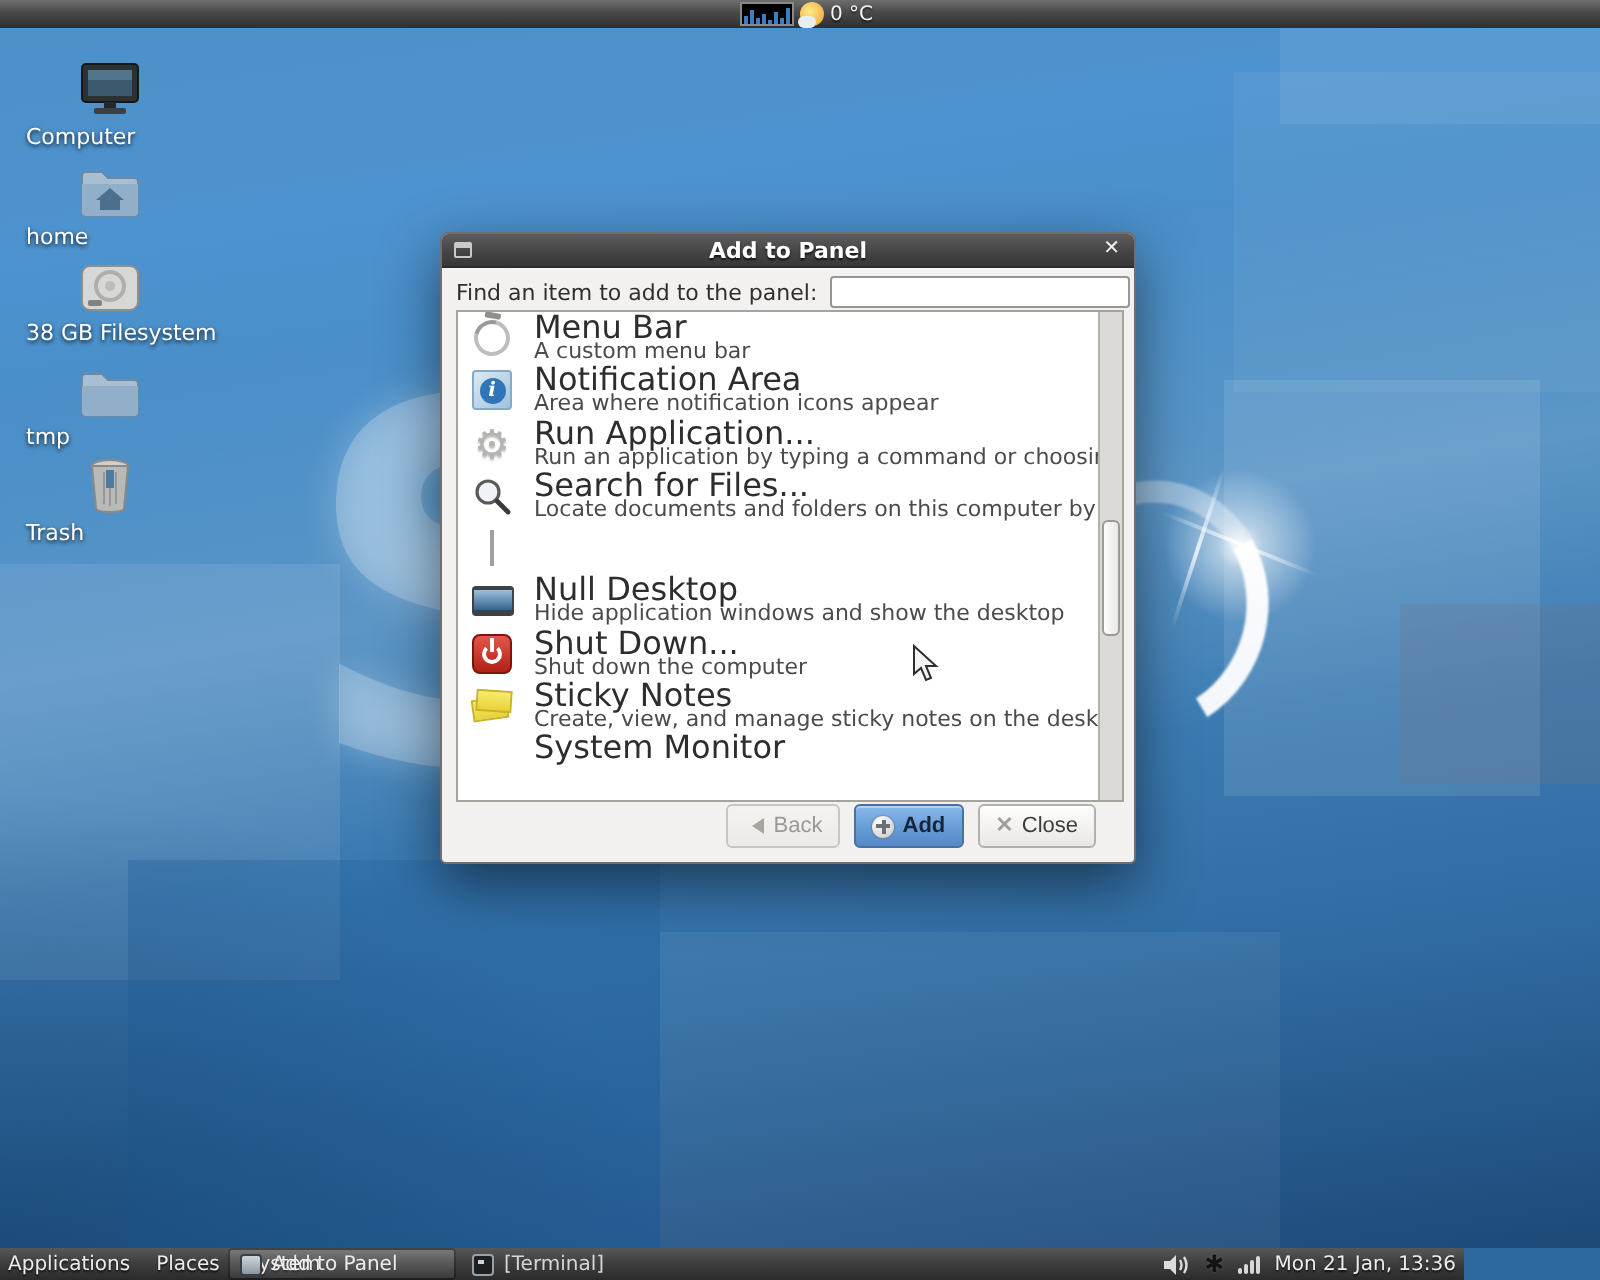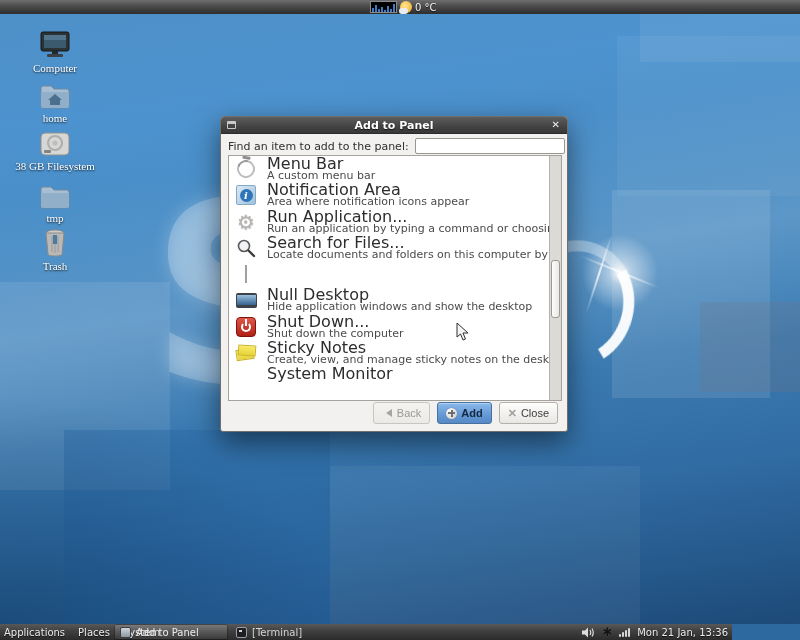--- a/index.html
+++ b/index.html
@@ -23,21 +23,21 @@
   .wp-letter { left:150px; top:156px; font-size:250px; font-weight:bold; color:rgba(255,255,255,.22); letter-spacing:-10px; line-height:1; text-shadow:0 0 18px rgba(255,255,255,.25); }
   .wp-crescent { left:516px; top:226px; width:118px; height:128px; border-radius:50%;
     border:11px solid transparent; border-right-color:rgba(255,255,255,.95); border-top-color:rgba(255,255,255,.35);
     transform:rotate(14deg); filter:blur(.6px); }
   .wp-flare { left:575px; top:214px; width:90px; height:90px;
     background:radial-gradient(circle, rgba(255,255,255,.95) 0%, rgba(255,255,255,.5) 18%, rgba(255,255,255,0) 60%); }
   .wp-ray1 { left:578px; top:257px; width:84px; height:2px; background:linear-gradient(90deg,transparent,rgba(255,255,255,.8),transparent); transform:rotate(22deg); }
   .wp-ray2 { left:598px; top:218px; width:2px; height:84px; background:linear-gradient(180deg,transparent,rgba(255,255,255,.8),transparent); transform:rotate(18deg); }
 
   
-  .desk-icon { position:absolute; width:84px; left:13px; text-align:center;font-family:Liberation Serif, serif; }
+  .desk-icon { position:absolute; width:84px; left:13px; text-align:left; }
   .desk-icon .dico { display:block; margin:0 auto 2px auto; }
   .desk-icon .dlabel { font-size:11px; color:#fff; text-shadow:0 1px 2px rgba(0,0,0,.85); white-space:nowrap; }
   #di-computer { top:16px; }  #di-home { top:68px; } #di-fs { top:116px; } #di-tmp { top:170px; } #di-trash { top:214px; }
 
   
   #top-panel { position:absolute; left:0; top:0; width:800px; height:14px;
     background:linear-gradient(#6e6e6e,#4a4a4a 45%,#2e2e2e); z-index:30; display:flex; align-items:center; }
   #tp-center { position:absolute; left:370px; top:1px; display:flex; align-items:flex-end; gap:3px; }
   #sysmon-applet { width:27px; height:12px; background:#000; border:1px solid #8a8a8a; position:relative; overflow:hidden; }
   #sysmon-applet .bars { position:absolute; bottom:0; left:1px; display:flex; align-items:flex-end; gap:1px; }
@@ -63,21 +63,21 @@
   #dlg-list { position:absolute; left:7px; top:38px; width:334px; height:246px; background:#fff;
     border:1px solid #a6a29d; overflow:hidden; }
   .rows { position:absolute; left:0; top:0; right:12px; }
   .row { height:26.3px; display:flex; align-items:flex-start; padding:1px 0 0 5px; }
   .row .ric { width:24px; height:24px; flex:none; display:flex; align-items:center; justify-content:center; margin-top:0px; }
   .row .rtext { margin-left:9px; min-width:0; }
   .row .rtitle { font-size:16px; font-weight:normal; color:#2d2d2d; line-height:13px; white-space:nowrap; }
   .row .rdesc { font-size:11px; color:#4b4b4b; line-height:12px; white-space:nowrap; }
   #dlg-scrollbar { position:absolute; right:0; top:0; width:12px; height:100%; background:#dcdad7; border-left:1px solid #b5b2ae; }
   #dlg-scroll-thumb { position:absolute; left:1px; top:104px; width:9px; height:58px; background:linear-gradient(90deg,#fdfdfd,#e9e7e4); border:1px solid #9d9a96; border-radius:3px; }
-  #dlg-buttons { position:absolute; left:0; right:0; bottom:7px; display:flex; justify-content:flex-end; gap:7px; padding-right:9px;margin-top:25px; }
+  #dlg-buttons { position:absolute; left:0; right:0; bottom:7px; display:flex; justify-content:flex-end; gap:7px; padding-right:19px;margin-top:25px; }
   .btn { height:22px; min-width:50px; display:inline-flex; align-items:center; justify-content:center; gap:4px;
     font-size:11px; border-radius:3px; padding:0 8px; }
   .btn-normal { background:linear-gradient(#fdfdfc,#e9e7e4); border:1px solid #b3b0ab; color:#3c3c3c; box-shadow:0 1px 0 rgba(255,255,255,.6) inset; }
   .btn-disabled { background:linear-gradient(#f4f3f1,#ebeae7); border:1px solid #c9c6c1; color:#9b9893; }
   .btn-primary { background:linear-gradient(#8ab9ea,#6499d6 60%,#5689c6); border:1px solid #47719e; color:#15263c; font-weight:bold; box-shadow:0 1px 0 rgba(255,255,255,.35) inset; }
   .arrow-left-icon { width:0; height:0; border:4px solid transparent; border-right:6px solid #a8a5a0; margin-right:1px; }
   .plus-circle-icon { width:11px; height:11px; border-radius:50%; background:radial-gradient(circle at 35% 30%,#fdfdfd,#c9c6c2); position:relative; box-shadow:0 0 1px #51565c; }
   .plus-circle-icon::before, .plus-circle-icon::after { content:""; position:absolute; background:#6a6f76; }
   .plus-circle-icon::before { left:2px; top:4.5px; width:7px; height:2px; }
   .plus-circle-icon::after { left:4.5px; top:2px; width:2px; height:7px; }

